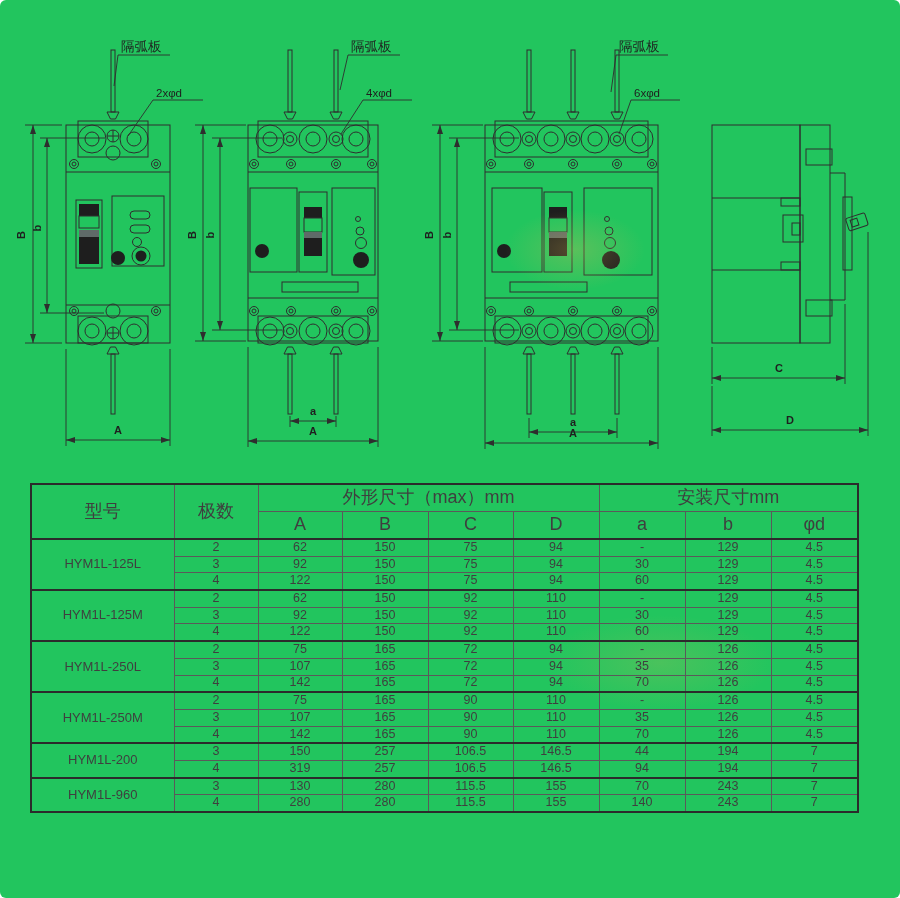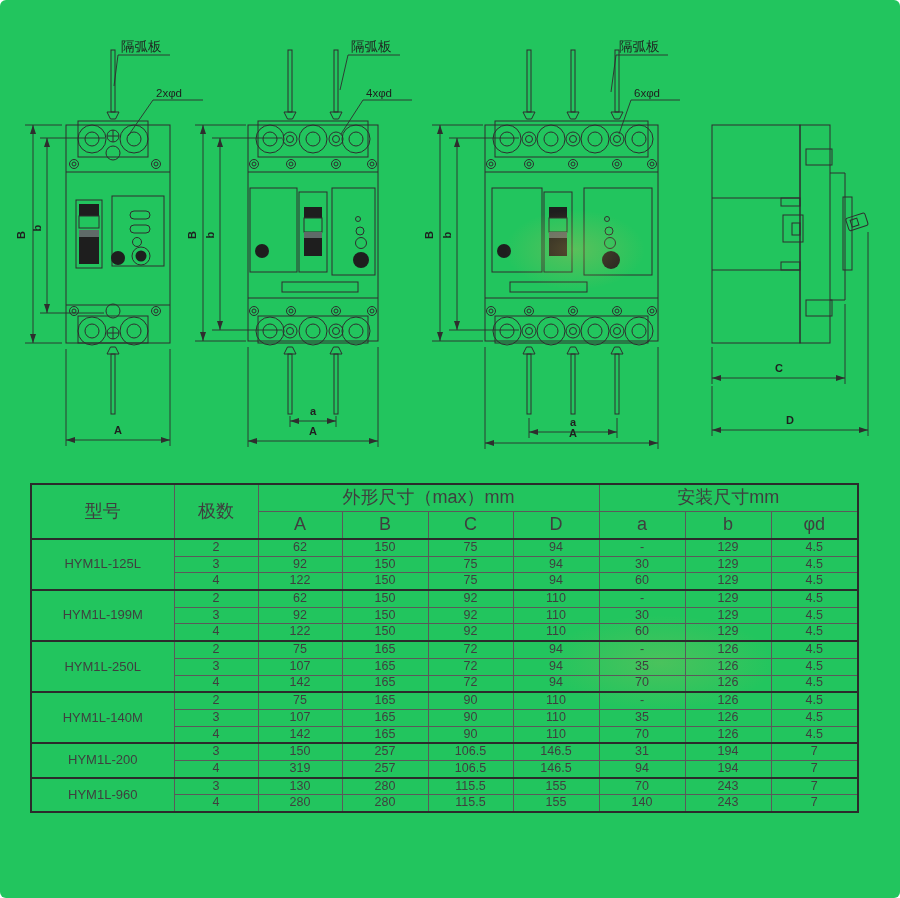--- a/index.html
+++ b/index.html
@@ -384,21 +384,21 @@
           <td class="group-end">4</td>
           <td class="group-end">122</td>
           <td class="group-end">150</td>
           <td class="group-end">75</td>
           <td class="group-end">94</td>
           <td class="group-end">60</td>
           <td class="group-end">129</td>
           <td class="group-end">4.5</td>
         </tr>
         <tr>
-          <td rowspan="3" class="model group-end">HYM1L-199M</td>
+          <td rowspan="3" class="model group-end">HYM1L-125M</td>
           <td>2</td>
           <td>62</td>
           <td>150</td>
           <td>92</td>
           <td>110</td>
           <td>-</td>
           <td>129</td>
           <td>4.5</td>
         </tr>
         <tr>
@@ -446,21 +446,21 @@
           <td class="group-end">4</td>
           <td class="group-end">142</td>
           <td class="group-end">165</td>
           <td class="group-end">72</td>
           <td class="group-end">94</td>
           <td class="group-end">70</td>
           <td class="group-end">126</td>
           <td class="group-end">4.5</td>
         </tr>
         <tr>
-          <td rowspan="3" class="model group-end">HYM1L-140M</td>
+          <td rowspan="3" class="model group-end">HYM1L-250M</td>
           <td>2</td>
           <td>75</td>
           <td>165</td>
           <td>90</td>
           <td>110</td>
           <td>-</td>
           <td>126</td>
           <td>4.5</td>
         </tr>
         <tr>
@@ -483,21 +483,21 @@
           <td class="group-end">126</td>
           <td class="group-end">4.5</td>
         </tr>
         <tr>
           <td rowspan="2" class="model group-end">HYM1L-200</td>
           <td>3</td>
           <td>150</td>
           <td>257</td>
           <td>106.5</td>
           <td>146.5</td>
-          <td>31</td>
+          <td>44</td>
           <td>194</td>
           <td>7</td>
         </tr>
         <tr>
           <td class="group-end">4</td>
           <td class="group-end">319</td>
           <td class="group-end">257</td>
           <td class="group-end">106.5</td>
           <td class="group-end">146.5</td>
           <td class="group-end">94</td>

